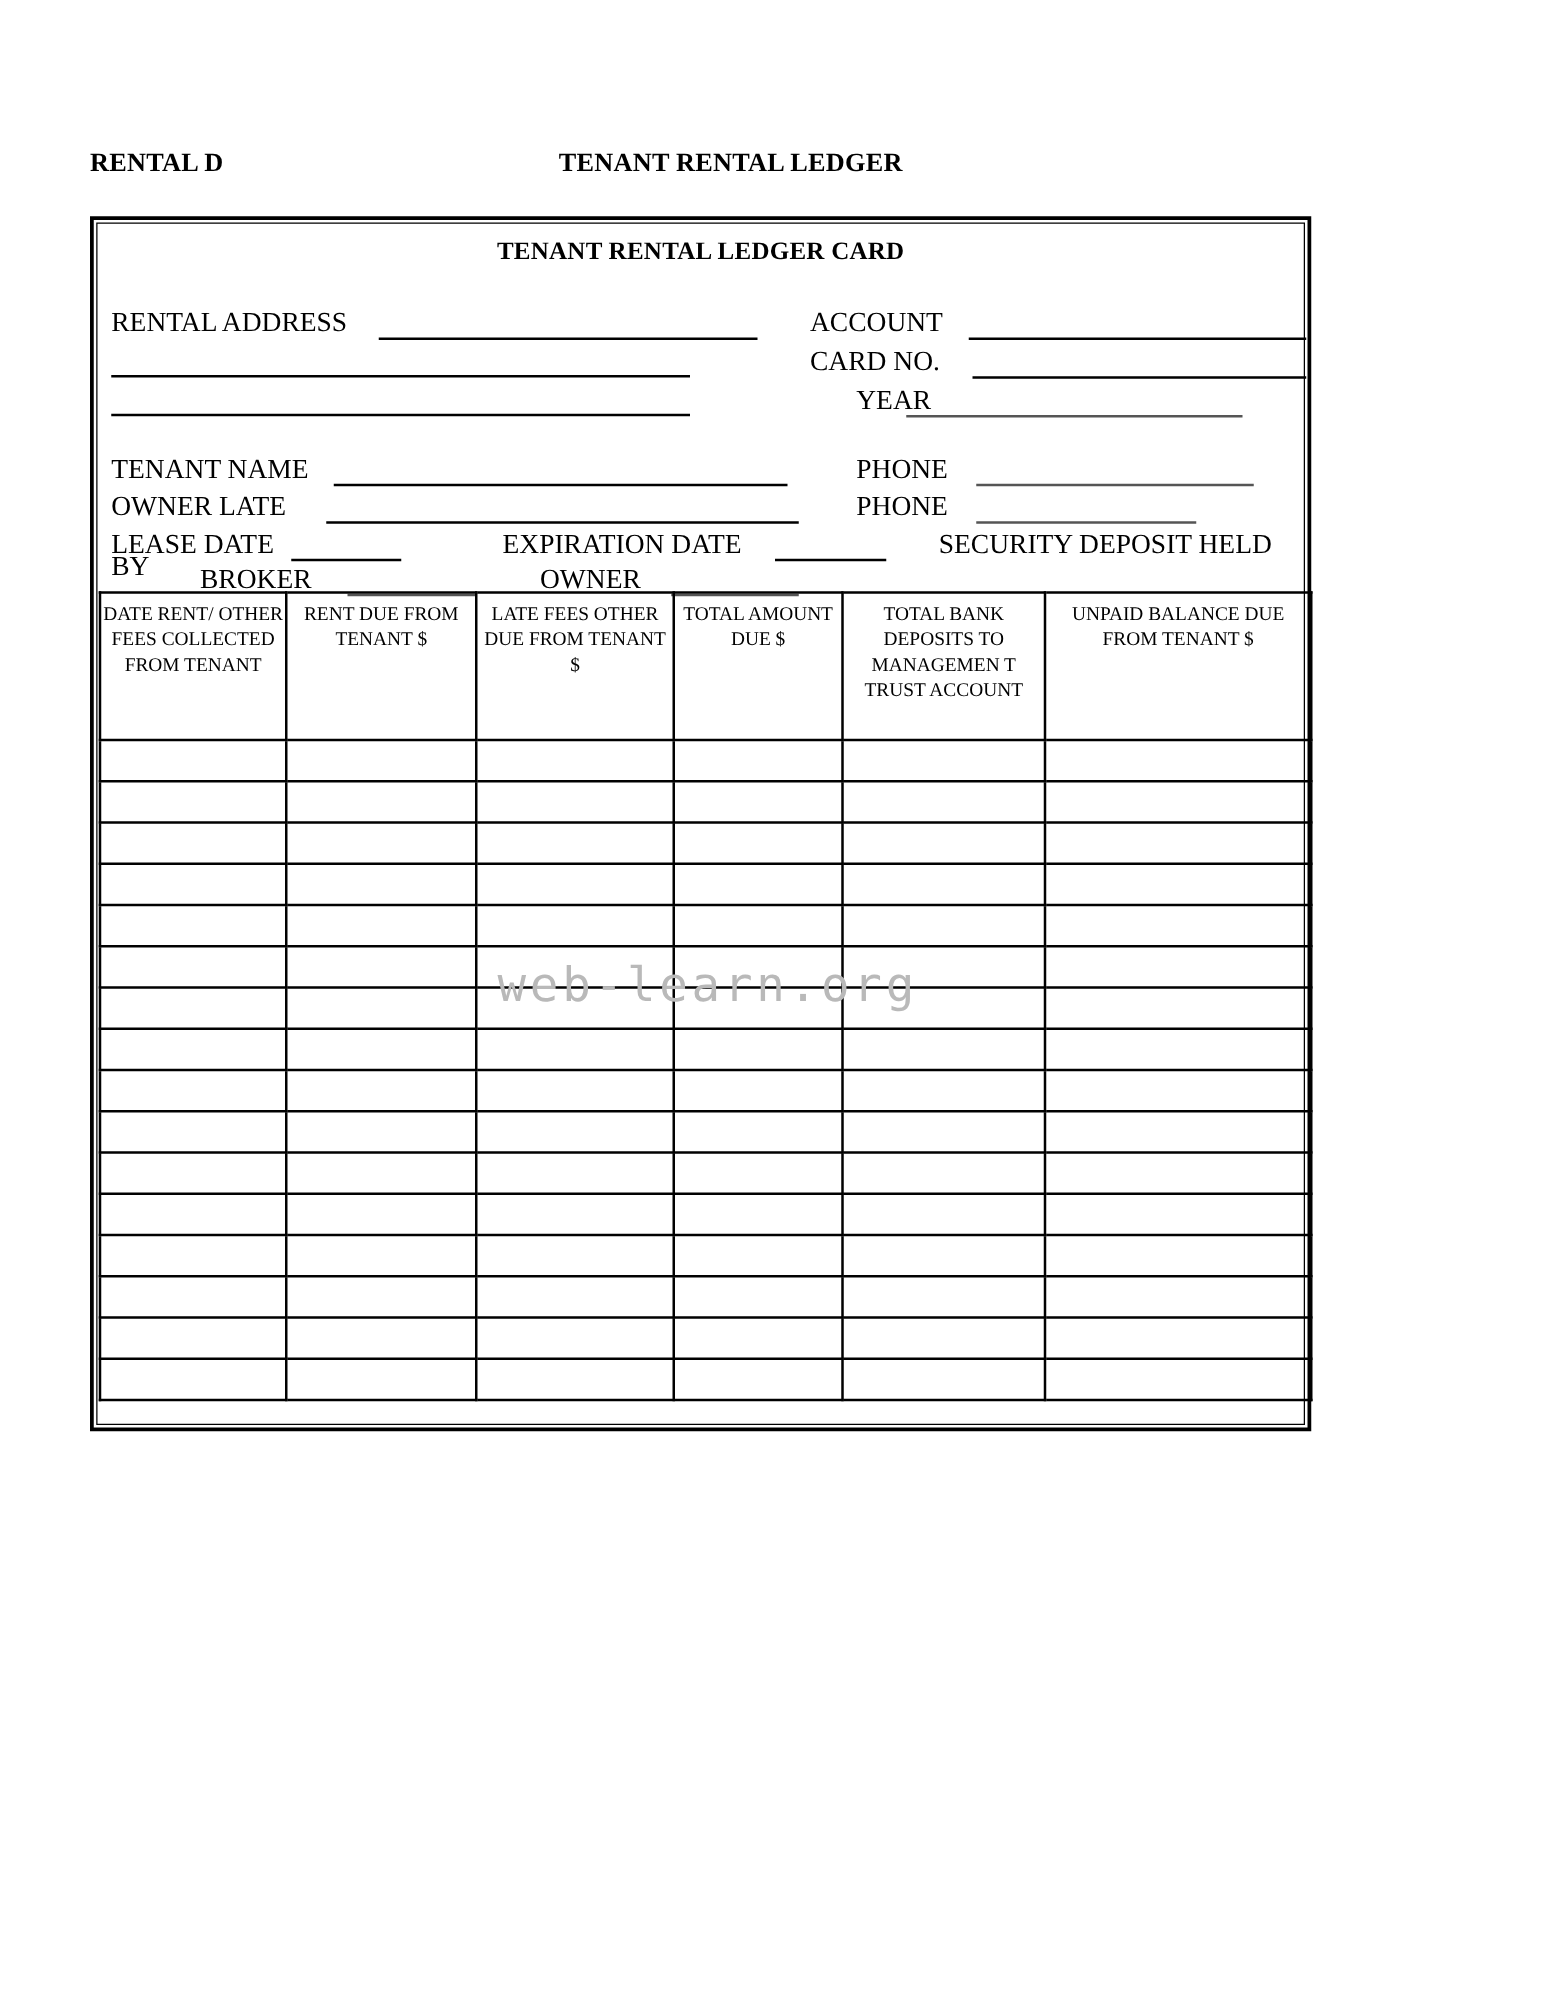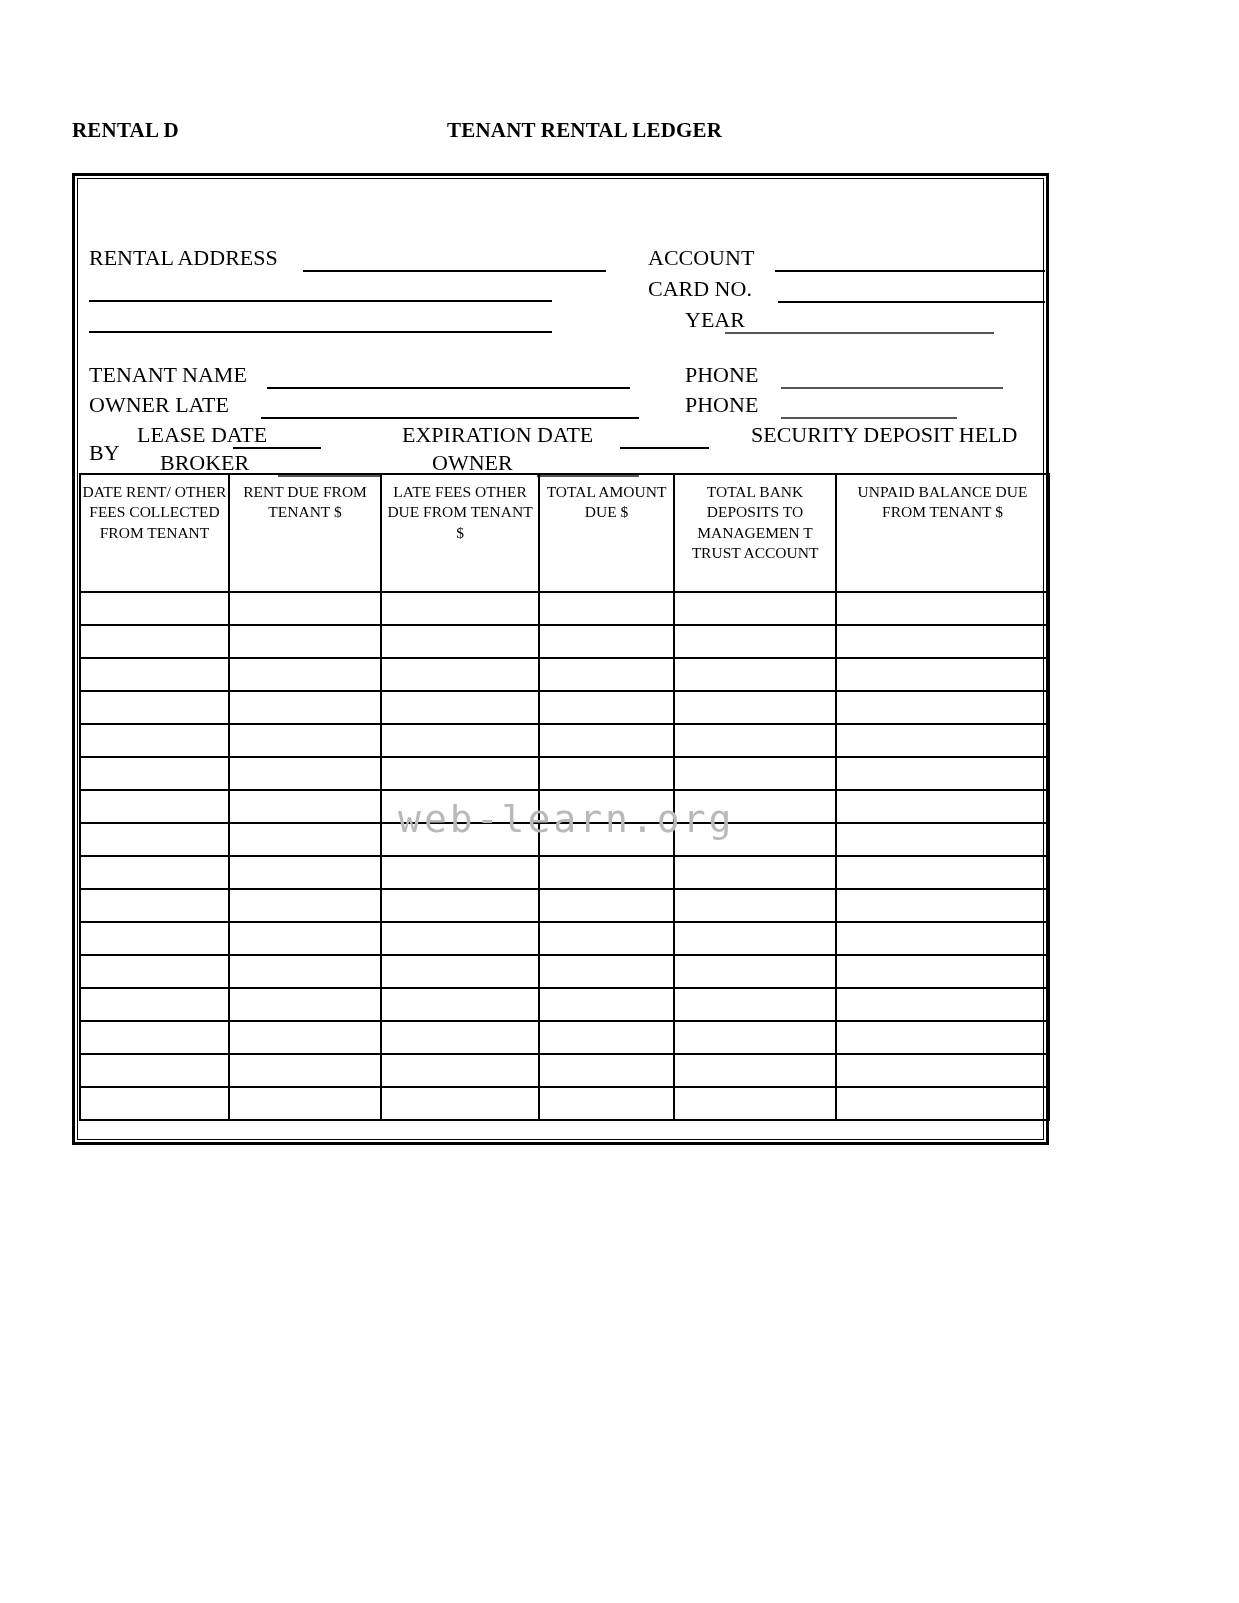--- a/index.html
+++ b/index.html
@@ -142,34 +142,34 @@
     position: absolute;
     left: 398px;
     top: 766px;
     font-family: "DejaVu Sans Mono", "Liberation Mono", monospace;
     font-size: 38px;
     color: #b9b9b9;
     letter-spacing: 3px;
     white-space: nowrap;
     pointer-events: none;
     z-index: 5;
-    margin-top: 31px;
   }
 </style>
 </head>
 <body>
 
 <div class="top-heading">
   <div class="exhibit-label">RENTAL D</div>
   <div class="doc-title">TENANT RENTAL LEDGER</div>
 </div>
 
 <div class="ledger-frame">
   <div class="ledger-inner"></div>
 
+  <div class="card-title">TENANT RENTAL LEDGER CARD</div>
 
   <div class="info-area">
 
     <div class="fld" style="left:14px; top:16px;">RENTAL ADDRESS</div>
     <div class="rule" style="left:228px; top:39px; width:303px;"></div>
 
     <div class="fld" style="left:573px; top:16px;">ACCOUNT</div>
     <div class="rule" style="left:700px; top:39px; width:270px;"></div>
 
     <div class="rule" style="left:14px; top:69px; width:463px;"></div>
@@ -187,21 +187,21 @@
 
     <div class="fld" style="left:610px; top:133px;">PHONE</div>
     <div class="rule-thin" style="left:706px; top:156px; width:222px;"></div>
 
     <div class="fld" style="left:14px; top:163px;">OWNER LATE</div>
     <div class="rule" style="left:186px; top:186px; width:378px;"></div>
 
     <div class="fld" style="left:610px; top:163px;">PHONE</div>
     <div class="rule-thin" style="left:706px; top:186px; width:176px;"></div>
 
-    <div class="fld" style="left:14px; top:193px;margin-left:48px;">LEASE DATE</div>
+    <div class="fld" style="left:14px; top:193px;">LEASE DATE</div>
     <div class="rule" style="left:158px; top:216px; width:88px;"></div>
 
     <div class="fld" style="left:327px; top:193px;">EXPIRATION DATE</div>
     <div class="rule" style="left:545px; top:216px; width:89px;"></div>
 
     <div class="fld" style="left:676px; top:193px;">SECURITY DEPOSIT HELD</div>
 
     <div class="fld" style="left:14px; top:211px;">BY</div>
     <div class="fld" style="left:85px; top:221px;text-align:center;">BROKER</div>
     <div class="rule-thin" style="left:203px; top:244px; width:102px;"></div>

